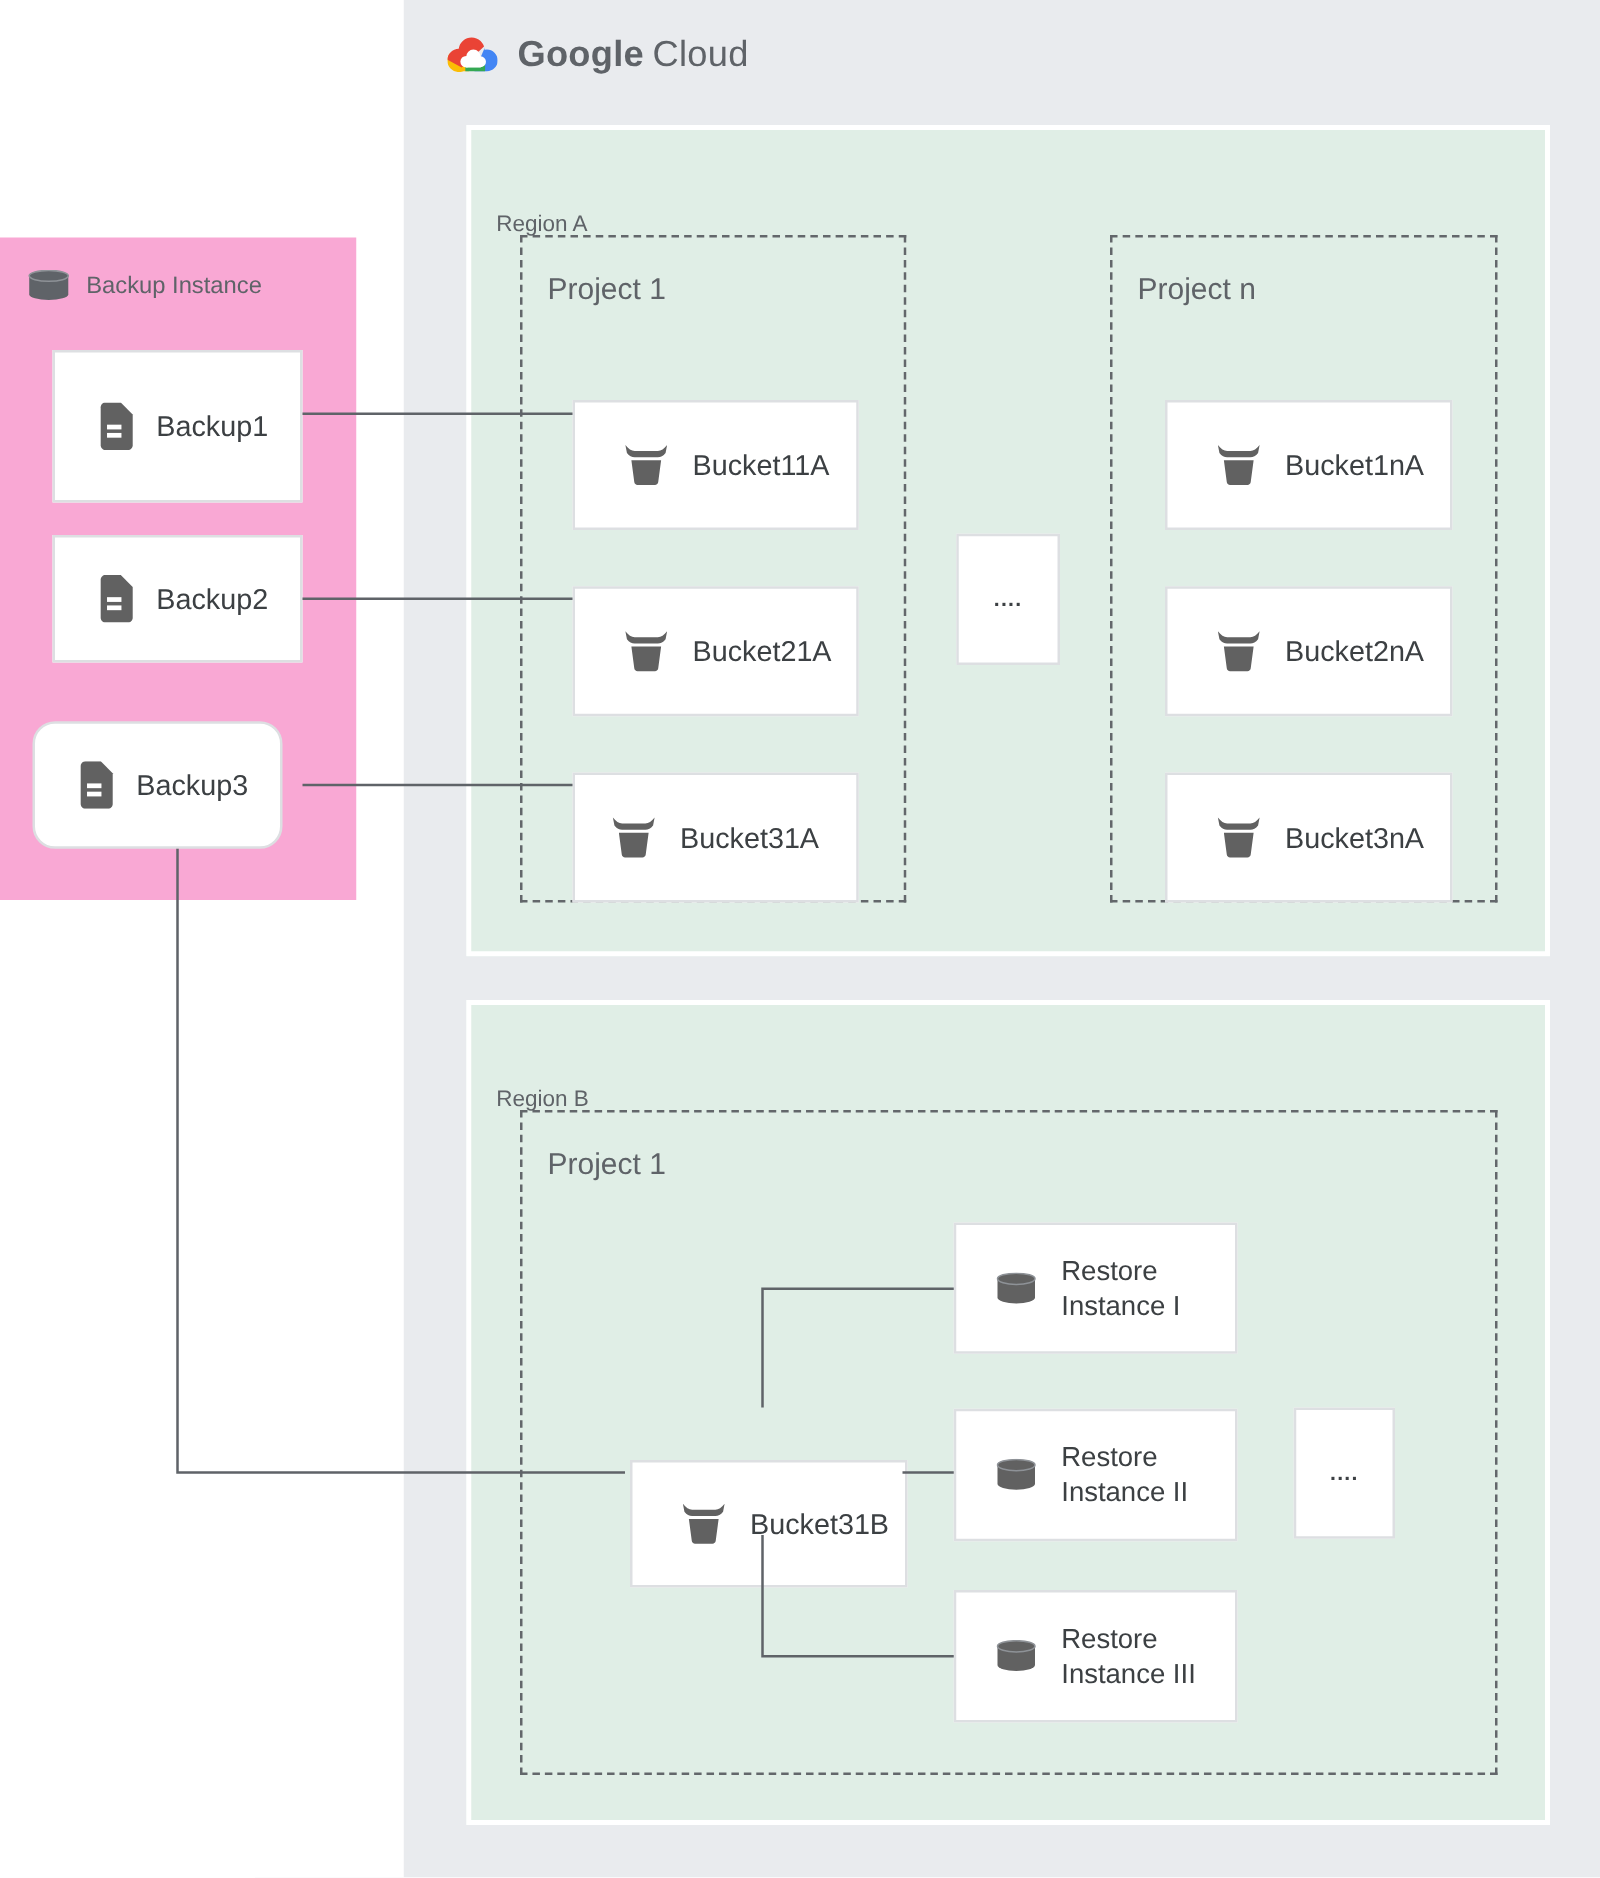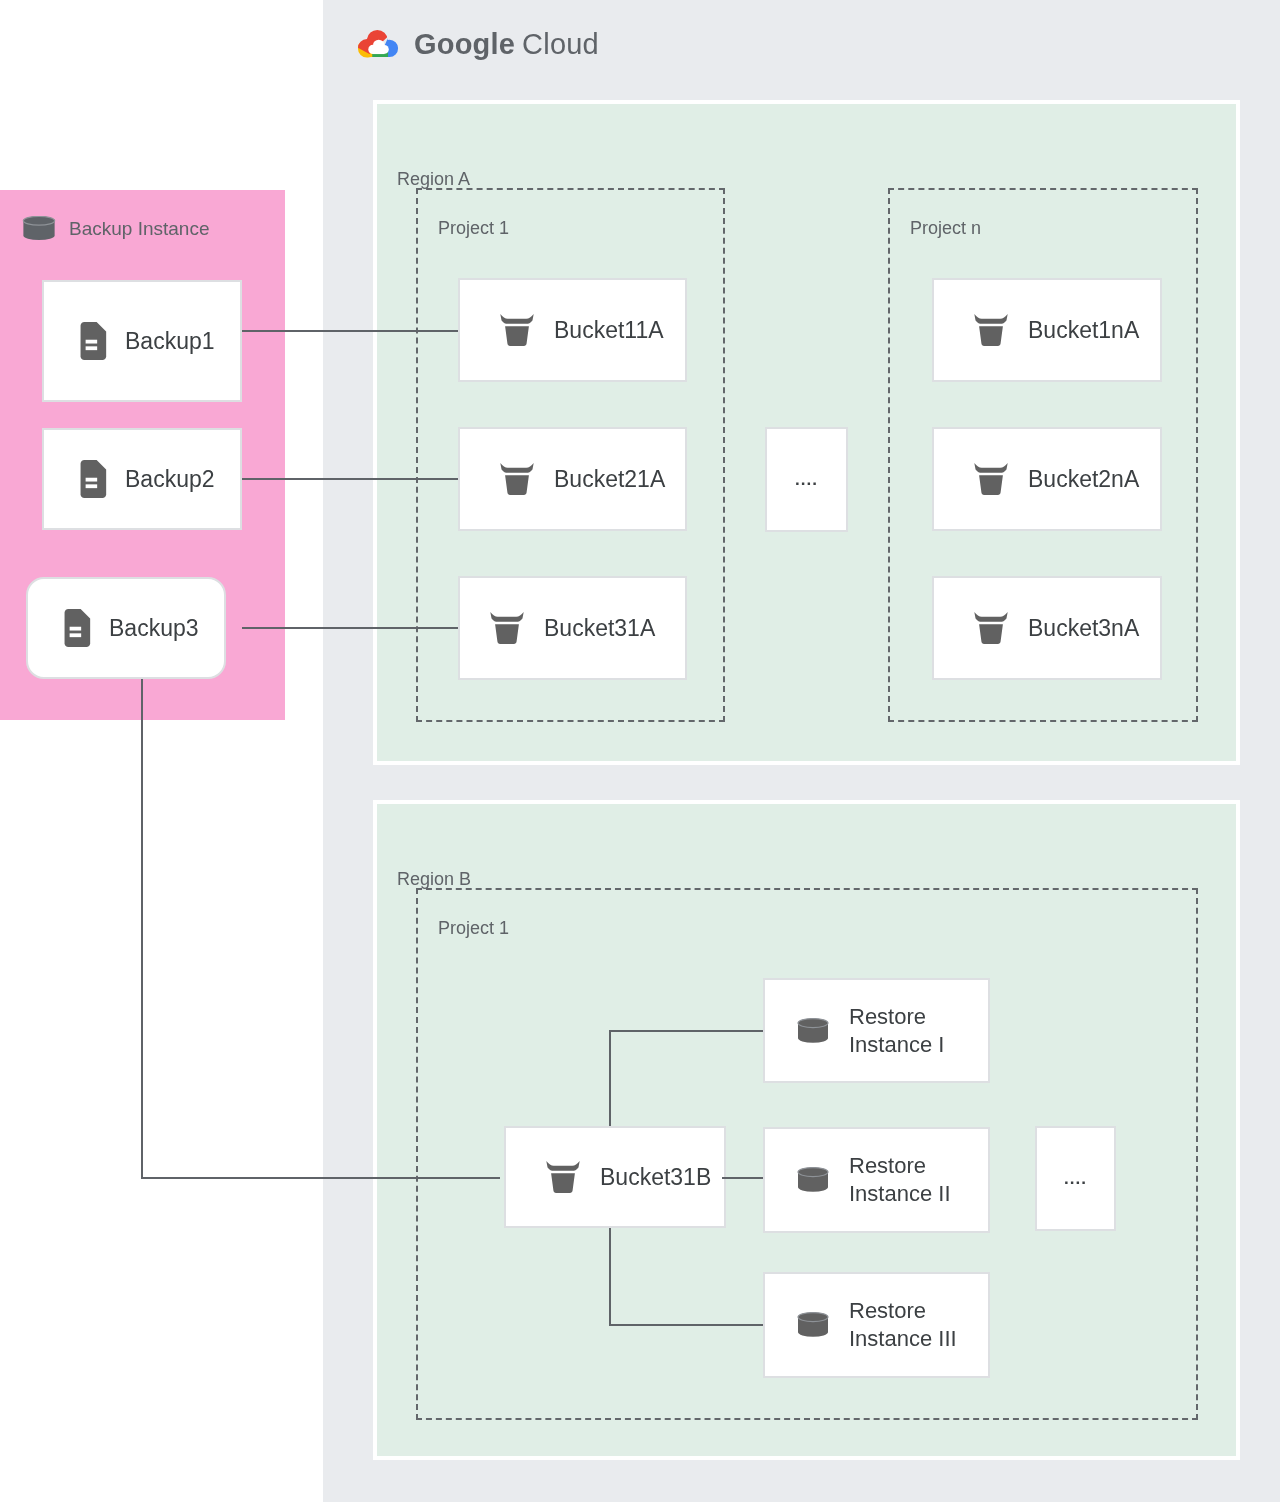--- a/index.html
+++ b/index.html
@@ -10,29 +10,29 @@
   .logo{position:absolute;left:32px;top:26px;display:flex;align-items:center;gap:13px;}
   .logo-text{font-size:29px;color:#5F6368;letter-spacing:0.2px;white-space:nowrap;}
   .logo-text .b{font-weight:600;}
   .logo-text .l{font-weight:400;margin-left:7px;}
   
   .region{position:absolute;left:50px;width:867px;background:#E0EEE6;border:4px solid #ffffff;box-sizing:border-box;}
   .region-a{top:100px;height:665px;}
   .region-b{top:800px;height:660px;}
   .region-label{position:absolute;left:20px;top:30px;font-size:18px;color:#5F6368;margin-top:35px;}
   .project{position:absolute;border:2px dashed #63676B;box-sizing:border-box;}
-  .project-label{position:absolute;left:20px;top:28px;font-size:18px;color:#5F6368;}
+  .project-label{position:absolute;left:20px;top:28px;font-size:24px;color:#5F6368;}
   .proj-a1{left:39px;top:84px;width:309px;height:534px;}
   .proj-an{left:511px;top:84px;width:310px;height:534px;}
   .proj-b1{left:39px;top:84px;width:782px;height:532px;}
   
   .node{position:absolute;background:#ffffff;border:2px solid #DDDFE2;box-sizing:border-box;
         display:flex;align-items:center;}
   .node-label{font-size:23px;color:#3C4043;}
-  .bucket-node{padding-left:38px;gap:18px;}
+  .bucket-node{padding-left:38px;gap:18px;margin-top:42px;}
   .backup-node{padding-left:34px;gap:16px;}
   .restore-node{padding-left:30px;gap:18px;}
   .restore-text{font-size:22px;color:#3C4043;line-height:28px;}
   .dots-box{position:absolute;background:#ffffff;border:2px solid #DDDFE2;box-sizing:border-box;
             display:flex;align-items:center;justify-content:center;}
   .dots{font-size:17px;font-weight:bold;color:#3C4043;letter-spacing:1px;}
   
   .backup-panel{position:absolute;left:0;top:190px;width:285px;height:530px;background:#f9a8d4;}
   .panel-title{position:absolute;left:20px;top:26px;display:flex;align-items:center;gap:11px;}
   .panel-title-text{font-size:19px;color:#5F6368;}

